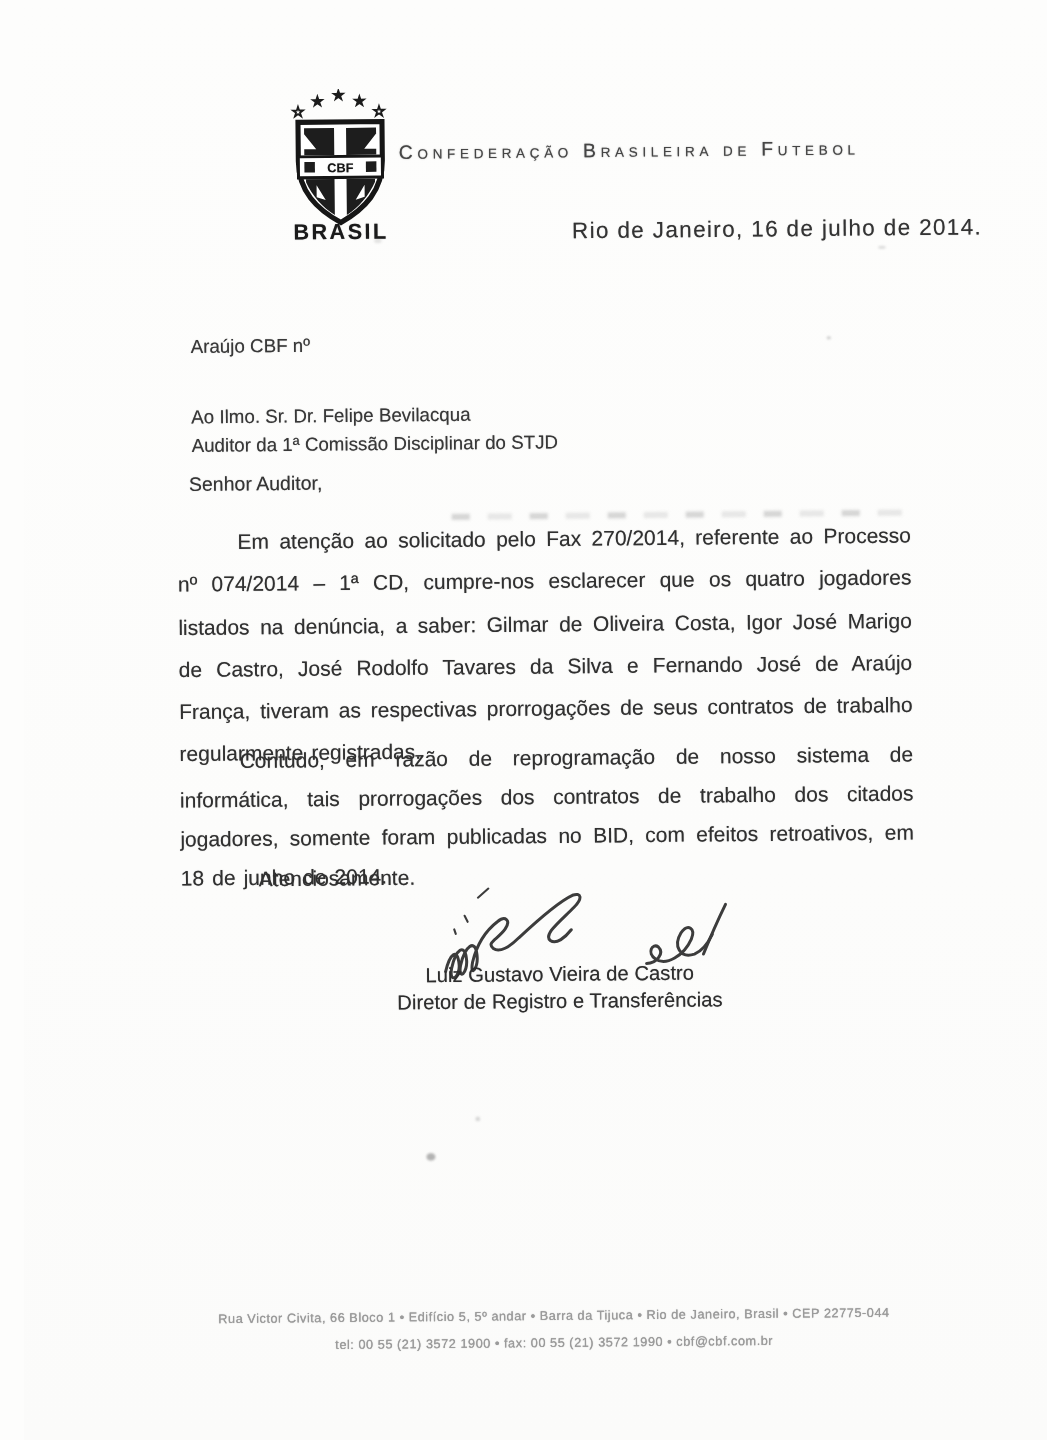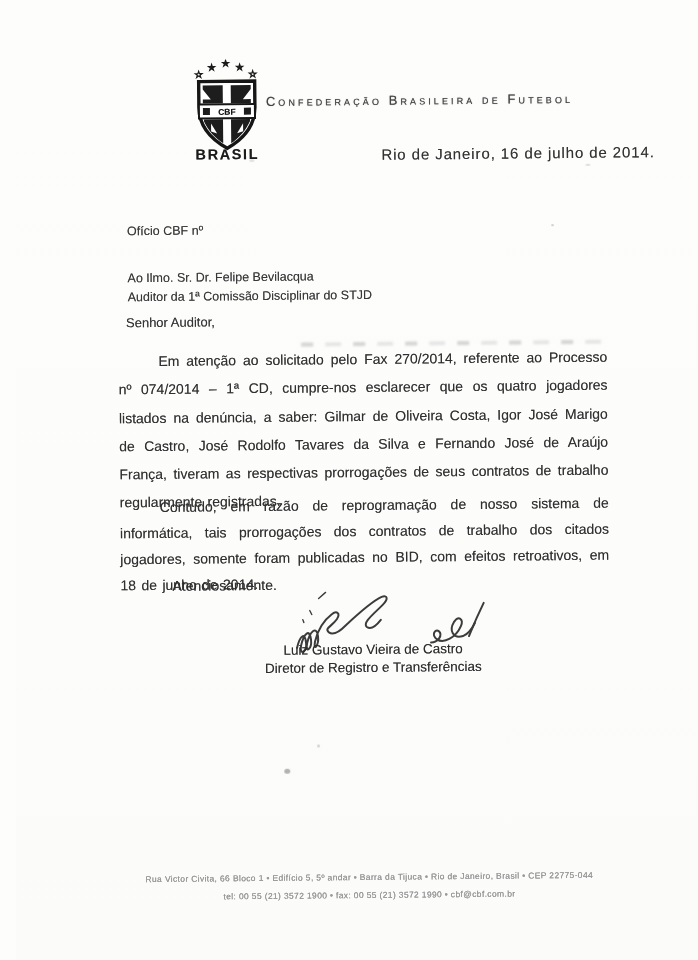--- a/index.html
+++ b/index.html
@@ -110,21 +110,21 @@
           <text x="38" y="55.5" text-anchor="middle" font-family="Liberation Sans, sans-serif" font-size="8.5" font-weight="bold" fill="#161616">CBF</text>
         </g>
       </g>
       <text x="38" y="100" text-anchor="middle" font-family="Liberation Sans, sans-serif" font-size="14.5" font-weight="bold" letter-spacing="1.6" fill="#1b1b1b">BRASIL</text>
     </svg>
 
     <div class="org-name">Confederação Brasileira de Futebol</div>
 
     <div class="date-line">Rio de Janeiro, 16 de julho de 2014.</div>
 
-    <div class="oficio">Ofício CBF nº</div>
+    <div class="oficio">Araújo CBF nº</div>
 
     <div class="recipient">
       <div>Ao Ilmo. Sr. Dr. Felipe Bevilacqua</div>
       <div>Auditor da 1ª Comissão Disciplinar do STJD</div>
     </div>
 
     <div class="salutation">Senhor Auditor,</div>
 
     <div class="smudge"></div>
 

